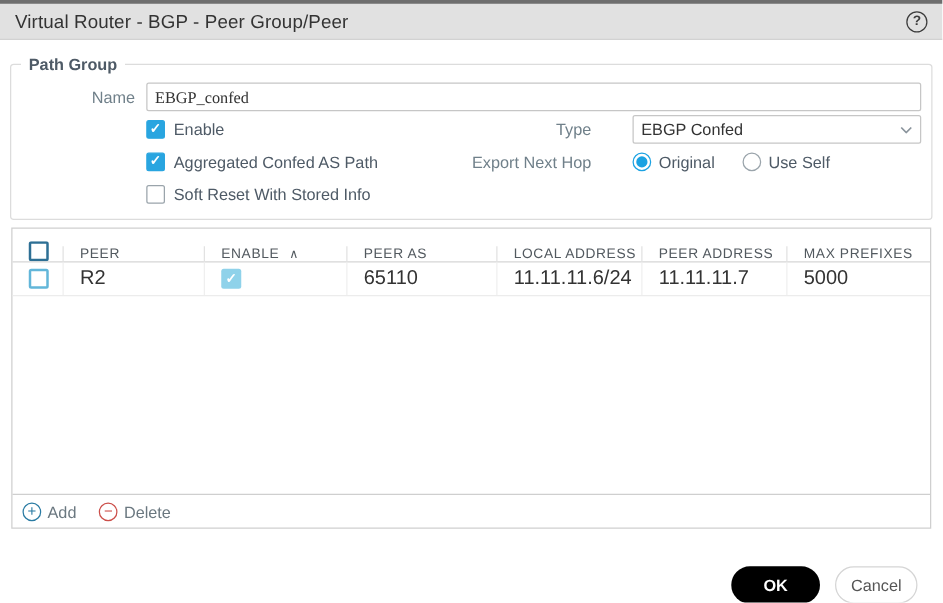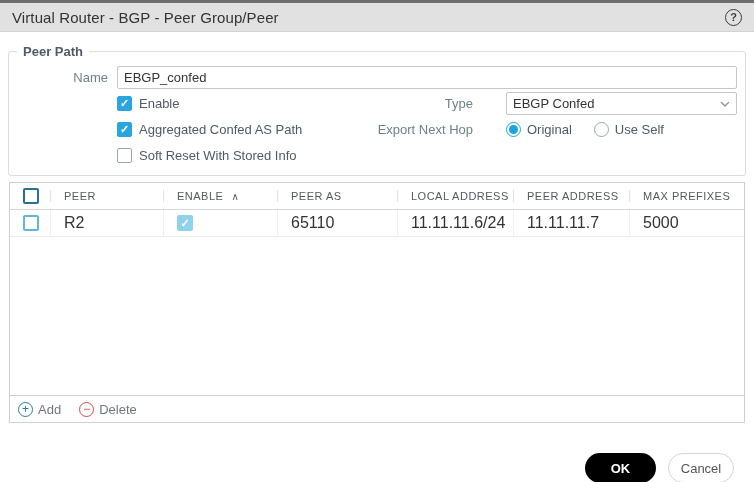--- a/index.html
+++ b/index.html
@@ -21,21 +21,21 @@
   fieldset.peer-group legend { font-size:13px; font-weight:bold; color:#4e5a66;
     margin-left:8px; padding:0 6px; }
 
   .form-row { display:flex; align-items:center; height:23px; margin-top:3px; }
   .lbl-col { width:108px; text-align:right; padding-right:9px; color:#70808a; flex:none; }
   .left-col { width:252px; display:flex; align-items:center; flex:none; }
   .rlbl-col { flex:1; text-align:right; padding-right:9px; color:#70808a; }
   .rctl-col { width:255px; flex:none; display:flex; align-items:center;padding-left:24px; }
 
   .text-input { flex:1; height:23px; border:1px solid #c6c6c6; border-radius:2px;
-    padding:0 6px; font-family:Liberation Sans, sans-serif; font-size:13px; color:#333; outline:none; }
+    padding:0 6px; font-family:Liberation Serif, serif; font-size:13px; color:#333; outline:none; }
 
   
   .cb { width:15px; height:15px; border:1px solid #9aa4ab; border-radius:2px;
     background:#fff; display:inline-flex; align-items:center; justify-content:center;
     margin-right:7px; cursor:pointer; flex:none; }
   .cb.on { background:#29a5e0; border-color:#29a5e0; }
   .cb.on::after { content:"✓"; color:#fff; font-size:11px; font-weight:bold; line-height:1; }
   .cb-label { color:#4e5a66; cursor:default; }
 
   
@@ -48,21 +48,21 @@
   .radio-item { display:flex; align-items:center; gap:6px; }
   .rb { width:15px; height:15px; border:1px solid #9aa4ab; border-radius:50%;
     display:inline-flex; align-items:center; justify-content:center; background:#fff; cursor:pointer; flex:none; }
   .rb.on { border-color:#1ba2e2; }
   .rb.on::after { content:""; width:9px; height:9px; border-radius:50%; background:#1ba2e2; }
   .rb-label { color:#4e5a66; }
 
   
   .grid { margin:6px 1px 0 1px; border:1px solid #cfcfcf; height:241px;
     display:flex; flex-direction:column; background:#fff; }
-  .g-header { display:flex; height:27px; border-bottom:1px solid #d6d6d6; align-items:center;
+  .g-header { display:flex; height:27px; border-bottom:1px solid #d6d6d6; align-items:flex-end;
     font-size:11px; color:#52595f; letter-spacing:.5px; }
   .g-cell { display:flex; align-items:center; padding-left:13px; overflow:hidden; white-space:nowrap; }
   .g-header .g-cell { border-left:1px solid #e2e2e2; }
   .g-header .g-cell:first-child { border-left:none; }
   .g-row { display:flex; height:27px; border-bottom:1px solid #ececec; align-items:stretch;
     font-size:16px; color:#333; }
   .g-row .g-cell { border-left:1px solid #efefef; }
   .g-row .g-cell:first-child { border-left:none; }
   .c-sel{width:40px; flex:none;} .c-peer{width:113px; flex:none;} .c-enable{width:114px; flex:none;}
   .c-peeras{width:120px; flex:none;} .c-local{width:116px; flex:none;}
@@ -101,21 +101,21 @@
 <body>
 
 <div class="titlebar">
   <span class="title">Virtual Router - BGP - Peer Group/Peer</span>
   <span class="help-icon">?</span>
 </div>
 
 <div class="content">
 
   <fieldset class="peer-group">
-    <legend>Peer Path</legend>
+    <legend>Path Group</legend>
 
     <div class="form-row">
       <span class="lbl-col">Name</span>
       <input class="text-input" type="text" value="EBGP_confed" style="">
     </div>
 
     <div class="form-row">
       <span class="lbl-col"></span>
       <div class="left-col">
         <span class="cb on"></span>

